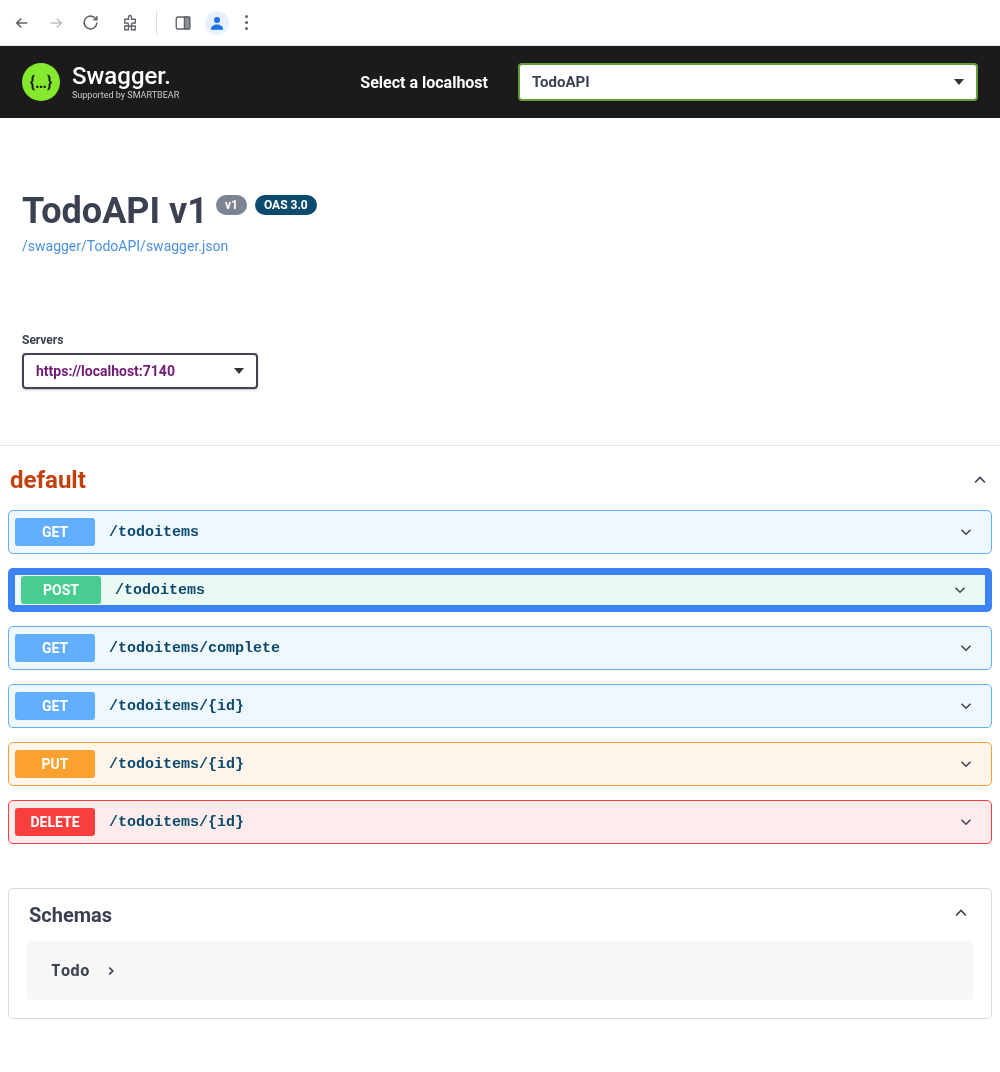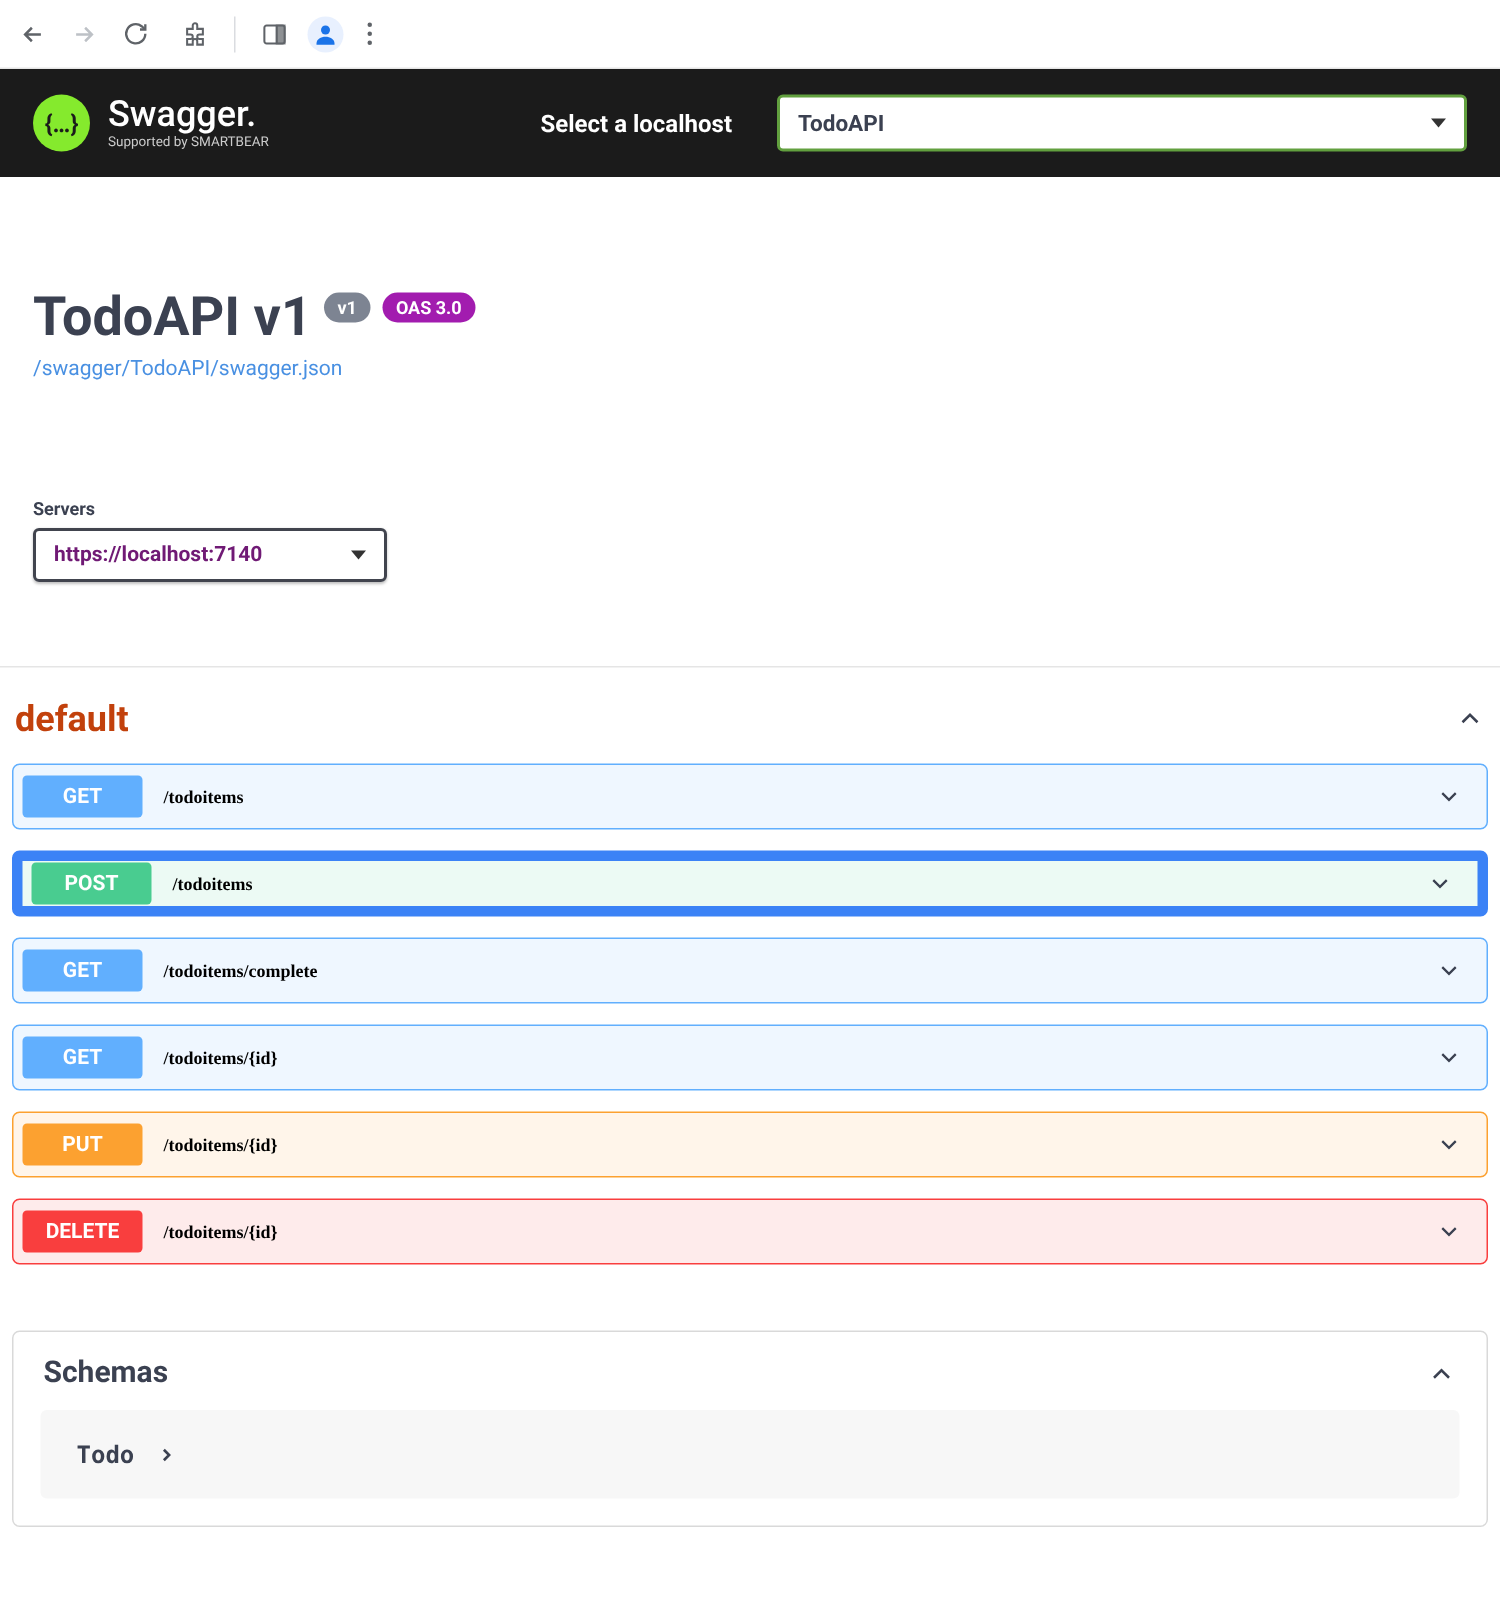--- a/index.html
+++ b/index.html
@@ -32,49 +32,49 @@
   .select-def-label { color: #fff; font-size: 16px; font-weight: 700; margin-right: 10px; }
   .def-select-wrap { position: relative; width: 460px; height: 38px; background: #fff; border: 2px solid #62a03f; border-radius: 4px; display: flex; align-items: center; padding: 0 12px; }
   .def-select-val { flex: 1; font-size: 15px; font-weight: 700; color: #3b4151; }
   .chev { width: 0; height: 0; border-left: 5px solid transparent; border-right: 5px solid transparent; border-top: 6px solid #333; }
 
   
   .content { padding: 30px 22px 0 22px; }
   .title-row { display: flex; align-items: baseline; gap: 8px; margin-top: 28px; }
   .api-title { font-size: 36px; font-weight: 700; color: #3b4151; }
   .version-badge { background: #7d8492; color: #fff; font-size: 12px; font-weight: 700; padding: 3px 9px; border-radius: 14px; position: relative; top: -14px; }
-  .oas-badge { background: #a21caf; color: #fff; font-size: 12px; font-weight: 700; padding: 3px 9px; border-radius: 14px; position: relative; top: -14px; margin-top: 33px; }
+  .oas-badge { background: #0c4a6e; color: #fff; font-size: 12px; font-weight: 700; padding: 3px 9px; border-radius: 14px; position: relative; top: -14px; margin-top: 33px; }
   .spec-link { color: #4990e2; font-size: 14px; text-decoration: none; display: inline-block; margin-top: 6px; }
 
   .servers-section { margin-top: 78px; padding-bottom: 26px; }
   .servers-label { font-size: 12px; font-weight: 700; color: #3b4151; }
   .server-select-wrap { margin-top: 6px; width: 236px; height: 36px; border: 2px solid #41444e; border-radius: 4px; display: flex; align-items: center; padding: 0 12px; box-shadow: 0 1px 2px rgba(0,0,0,0.25); }
   .server-select-val { flex: 1; font-size: 14px; font-weight: 700; color: #701a75; }
 
   
   .tag-section { margin-top: 30px; padding: 0 8px 30px 8px; border-top: 1px solid rgba(0,0,0,0.1); }
   .tag-header { display: flex; align-items: center; padding: 20px 2px 16px 2px; cursor: pointer; }
   .tag-name { font-size: 24px; font-weight: 700; color: #c2410c; flex: 1; }
   .op-row { border-radius: 5px; margin-bottom: 14px; display: flex; align-items: center; padding: 0 16px 0 6px; height: 44px; cursor: pointer; }
   .op-method { width: 80px; height: 28px; border-radius: 3px; color: #fff; font-size: 14px; font-weight: 700; display: flex; align-items: center; justify-content: center; margin-right: 14px; }
-  .op-path { font-family: Liberation Serif, serif; font-size: 12px; font-weight: 600; color: #000000; flex: 1; }
+  .op-path { font-family: Liberation Mono, monospace; font-size: 15px; font-weight: 600; color: #0c4a6e; flex: 1; }
   .op-chev { color: #3b4151; }
 
   .op-get    { background: rgba(97,175,254,0.1); border: 1px solid #61affe; }
   .op-get .op-method    { background: #61affe; }
   .op-post   { background: rgba(73,204,144,0.1); border: 7px solid #3b82f6; }
   .op-post .op-method   { background: #49cc90; }
   .op-put    { background: rgba(252,161,48,0.1); border: 1px solid #fca130; }
   .op-put .op-method    { background: #fca130; }
   .op-delete { background: rgba(249,62,62,0.1); border: 1px solid #f93e3e; }
   .op-delete .op-method { background: #f93e3e; }
 
   
   .schemas-section { margin: 0 8px 30px 8px; border: 1px solid rgba(0,0,0,0.15); border-radius: 5px; }
-  .schemas-header { display: flex; align-items: flex-end; padding: 14px 20px; cursor: pointer; }
+  .schemas-header { display: flex; align-items: flex-start; padding: 14px 20px; cursor: pointer; }
   .schemas-title { font-size: 20px; font-weight: 700; color: #3b4151; flex: 1; }
   .schema-item { margin: 0 18px 18px 18px; background: rgba(0,0,0,0.03); border-radius: 4px; padding: 20px 24px; display: flex; align-items: center; gap: 14px; cursor: pointer; }
   .schema-name { font-family: "SFMono-Regular", Consolas, monospace; font-size: 16px; font-weight: 600; color: #3b4151; }
 
   svg { display: block; }
 </style>
 </head>
 <body>
 
 <div class="browser-bar">

